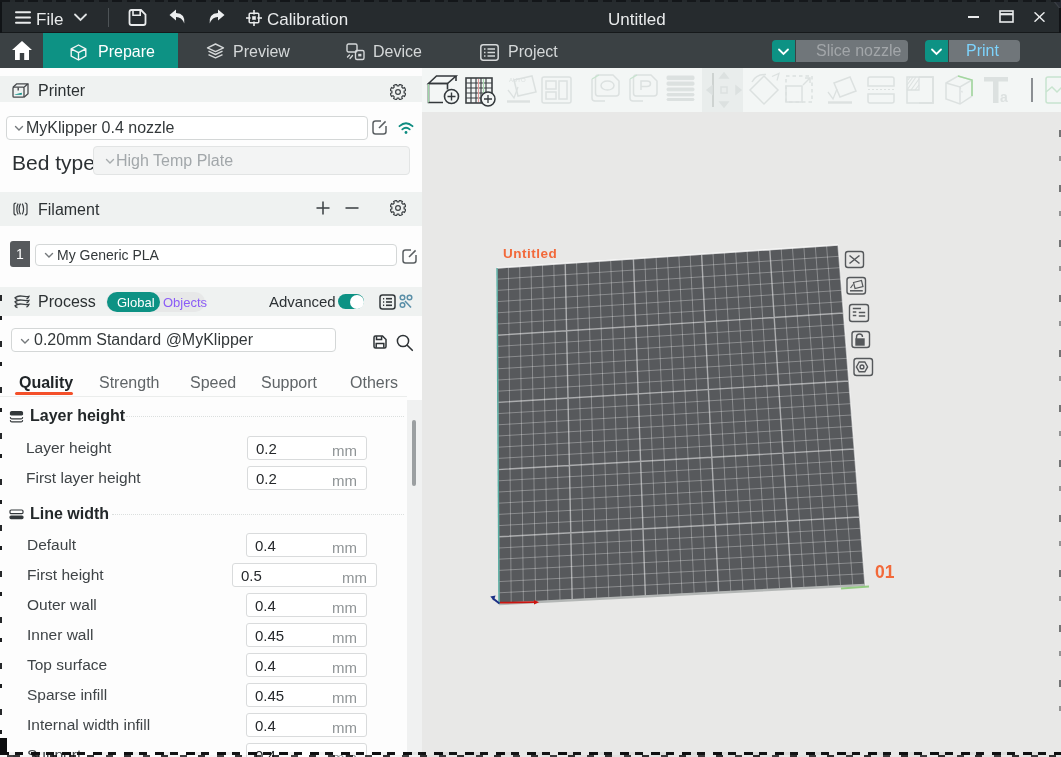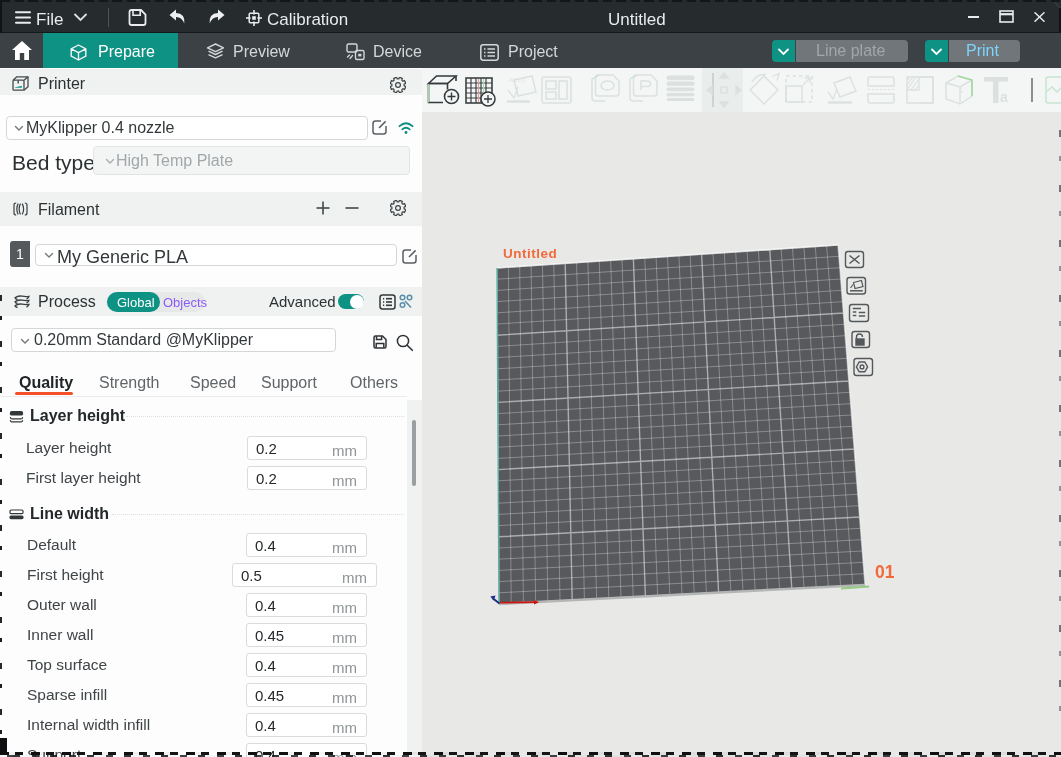--- a/index.html
+++ b/index.html
@@ -132,32 +132,32 @@
         <line x1="7.5" y1="12" x2="15" y2="12"></line>
     </g>
   </svg>
   <span class="tabtxt abs" style="left:508px;top:10px;">Project</span>
 
   <div class="abs" style="left:772px;top:7px;width:23px;height:22px;background:#0d9284;border-radius:4px 0 0 4px;"></div>
   <svg class="abs" style="left:777px;top:15px;" width="13" height="8" viewBox="0 0 13 8">
     <path d="M2 1.5 L6.5 6 L11 1.5" fill="none" stroke="#fff" stroke-width="1.8" stroke-linecap="round"></path>
   </svg>
   <div class="abs" style="left:796px;top:7px;width:112px;height:22px;background:#70767a;border-radius:0 4px 4px 0;"></div>
-  <span class="abs" style="left:816px;top:9px;font-size:16px;color:#a2a6a9;">Line plate</span>
+  <span class="abs" style="left:816px;top:9px;font-size:16px;color:#a2a6a9;">Slice nozzle</span>
   <div class="abs" style="left:925px;top:7px;width:23px;height:22px;background:#0d9284;border-radius:4px 0 0 4px;"></div>
   <svg class="abs" style="left:930px;top:15px;" width="13" height="8" viewBox="0 0 13 8">
     <path d="M2 1.5 L6.5 6 L11 1.5" fill="none" stroke="#fff" stroke-width="1.8" stroke-linecap="round"></path>
   </svg>
   <div class="abs" style="left:949px;top:7px;width:71px;height:22px;background:#70767a;border-radius:0 4px 4px 0;"></div>
   <span class="abs" style="left:966px;top:9px;font-size:16px;color:#7dd3fc;text-align:right;">Print</span>
 </div>
 
 <div id="panel" class="abs">
 
-  <div class="sechead" style="top:1px;height:26px;padding-left:13px;">
+  <div class="sechead" style="top:8px;height:26px;padding-left:13px;">
     <svg class="abs" style="left:12px;top:7px;" width="17" height="15" viewBox="0 0 17 15">
       <g fill="none" stroke="#46494c" stroke-width="1.3" stroke-linejoin="round">
         <rect x="1" y="4.2" width="11" height="10" rx="1"></rect>
         <path d="M1 4.2 L4.8 0.8 L16 0.8 L12 4.2"></path>
         <path d="M16 0.8 L16 10.8 L12 14.2"></path>
       </g>
       <path d="M2.6 11.6 L9.8 9.8 L9.8 11.8 L2.6 11.8 Z" fill="#0f8f85"></path>
       <path d="M6.2 4.6 L6.2 7.4" stroke="#46494c" stroke-width="1.4"></path>
     </svg>
     <span class="t" style="top:6px;">Printer</span>
@@ -213,21 +213,21 @@
         <use href="#sym-gear"></use>
       </svg>
   </div>
   <div class="abs" style="left:10px;top:173px;width:20px;height:26px;background:#56595c;border-radius:3px 0 0 3px;">
     <span class="abs" style="left:6px;top:5px;font-size:14px;color:#fff;">1</span>
   </div>
   <div class="combo" style="left:35px;top:176px;width:362px;height:22px;">
     <svg class="abs" style="left:8px;top:7px;" width="10" height="7" viewBox="0 0 10 7">
         <path d="M1.5 1.5 L5 5 L8.5 1.5" fill="none" stroke="#75797c" stroke-width="1.4" stroke-linecap="round"></path>
       </svg>
-    <span class="ct" style="left:21px;top:2px;font-size:18px;">My Generic PLA</span>
+    <span class="ct" style="left:21px;top:2px;font-size:14px;">My Generic PLA</span>
   </div>
   <svg class="abs" style="left:402px;top:181px;" width="15" height="15">
       <use href="#sym-edit"></use>
     </svg>
 
   <div class="sechead" style="top:219px;height:29px;">
     <svg class="abs" style="left:14px;top:8px;" width="16" height="14" viewBox="0 0 16 14">
       <g fill="none" stroke="#3a3f42" stroke-width="1.3">
         <path d="M3.5 4.5 Q1.5 4.2 1 2.8 Q4 0.4 8 1.2 Q12 2 15 1.4 Q14.5 3.2 12.5 4.2"></path>
         <path d="M3.5 8.5 Q1.5 8.2 1 6.8 Q4 4.4 8 5.2 Q12 6 15 5.4 Q14.5 7.2 12.5 8.2"></path>

